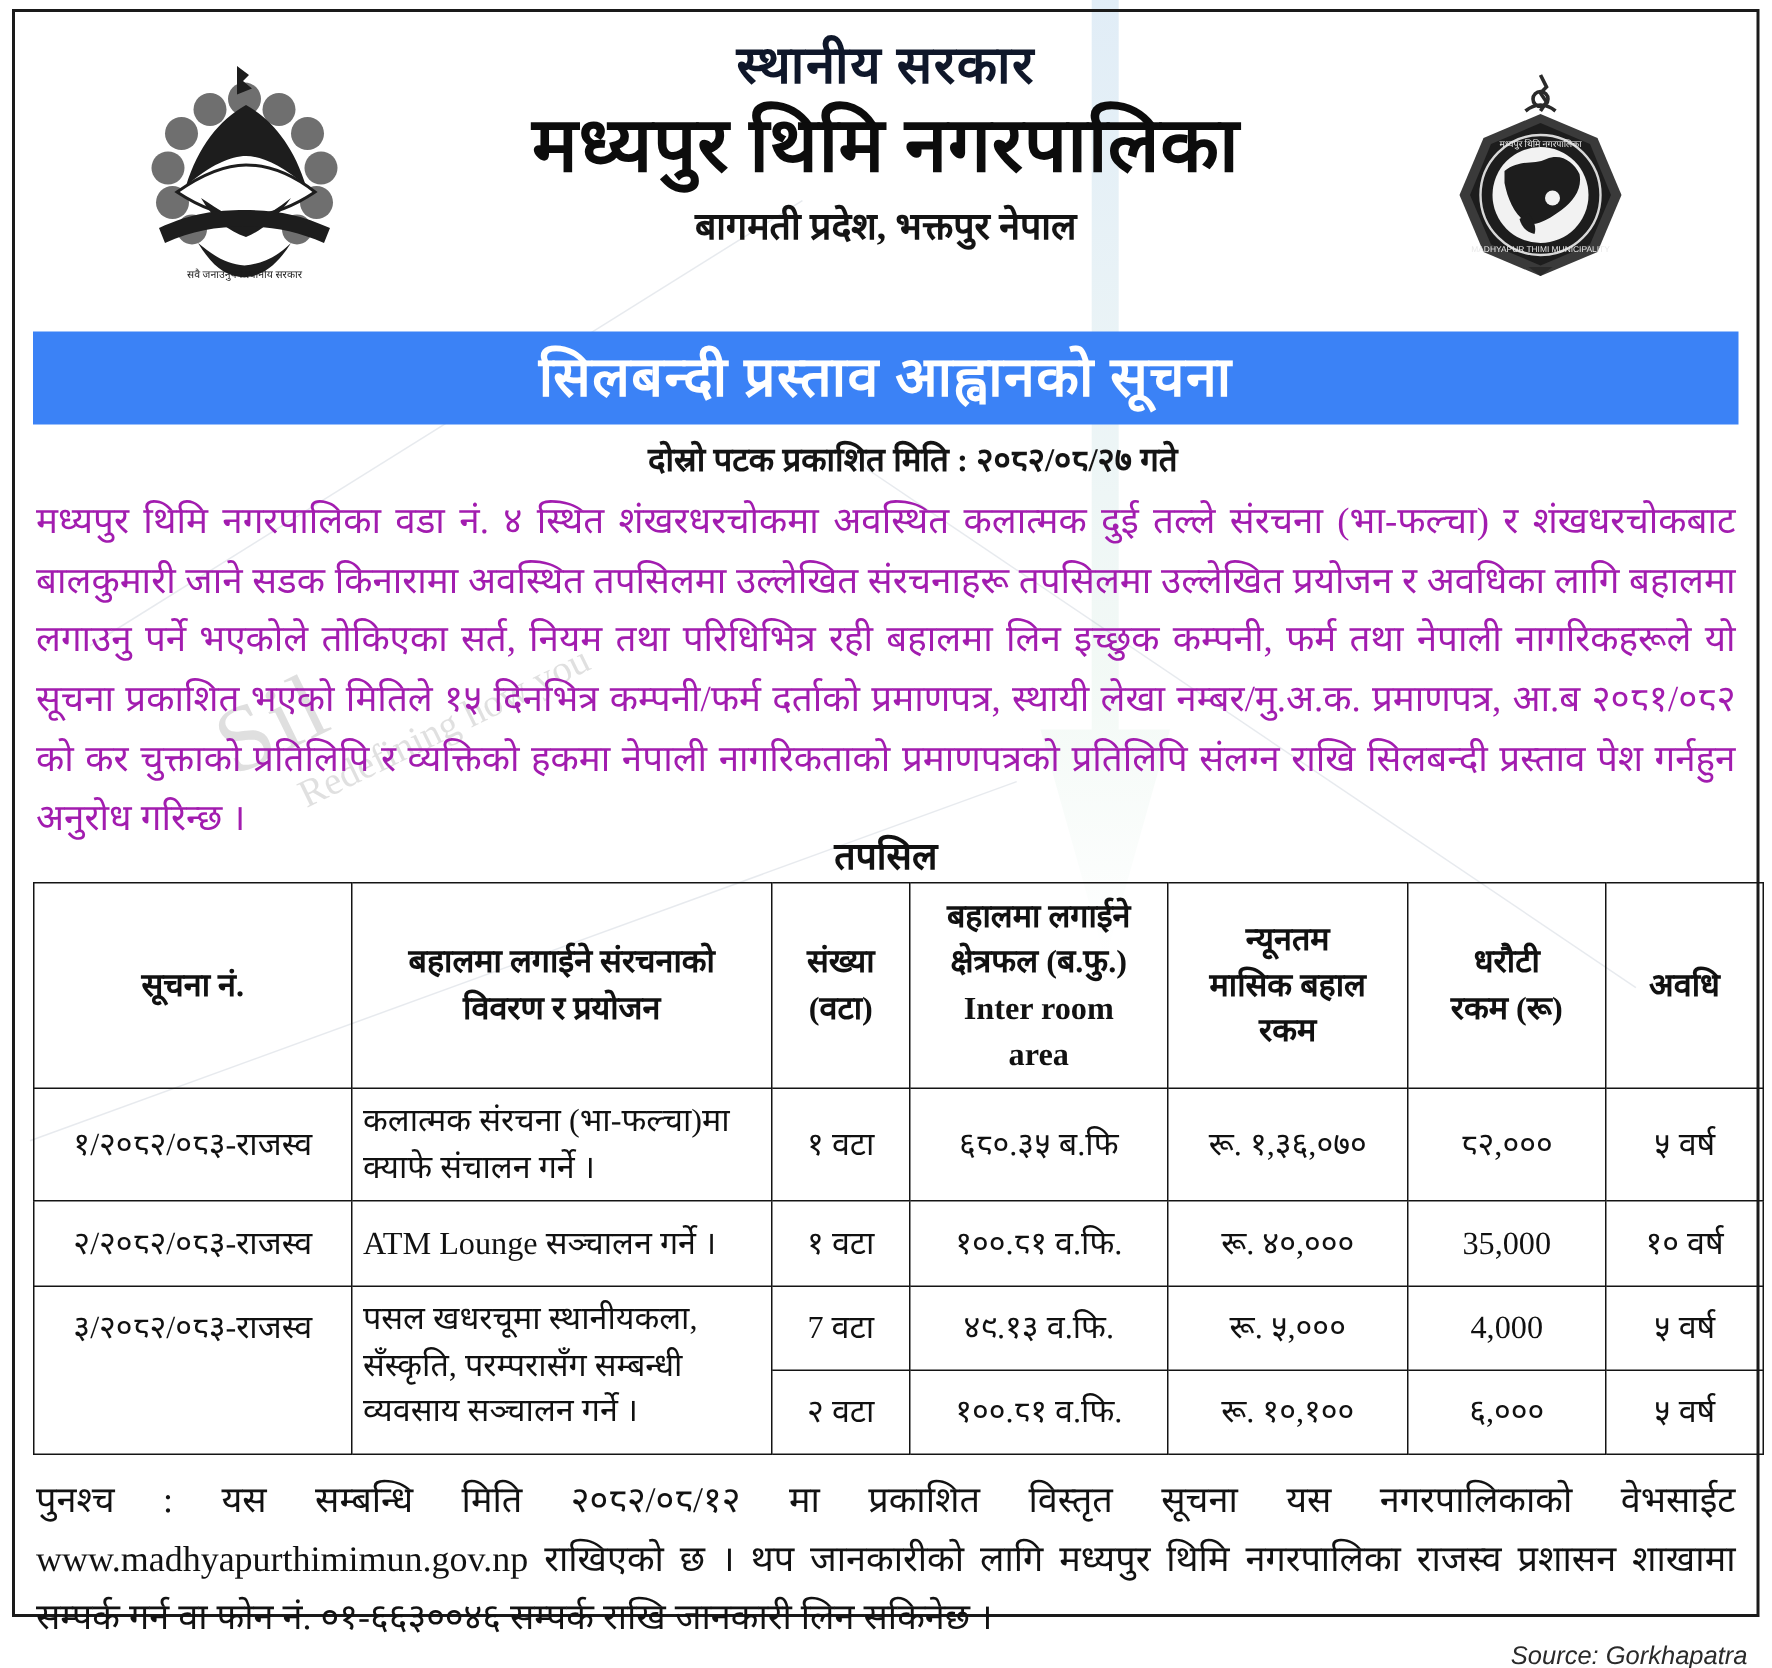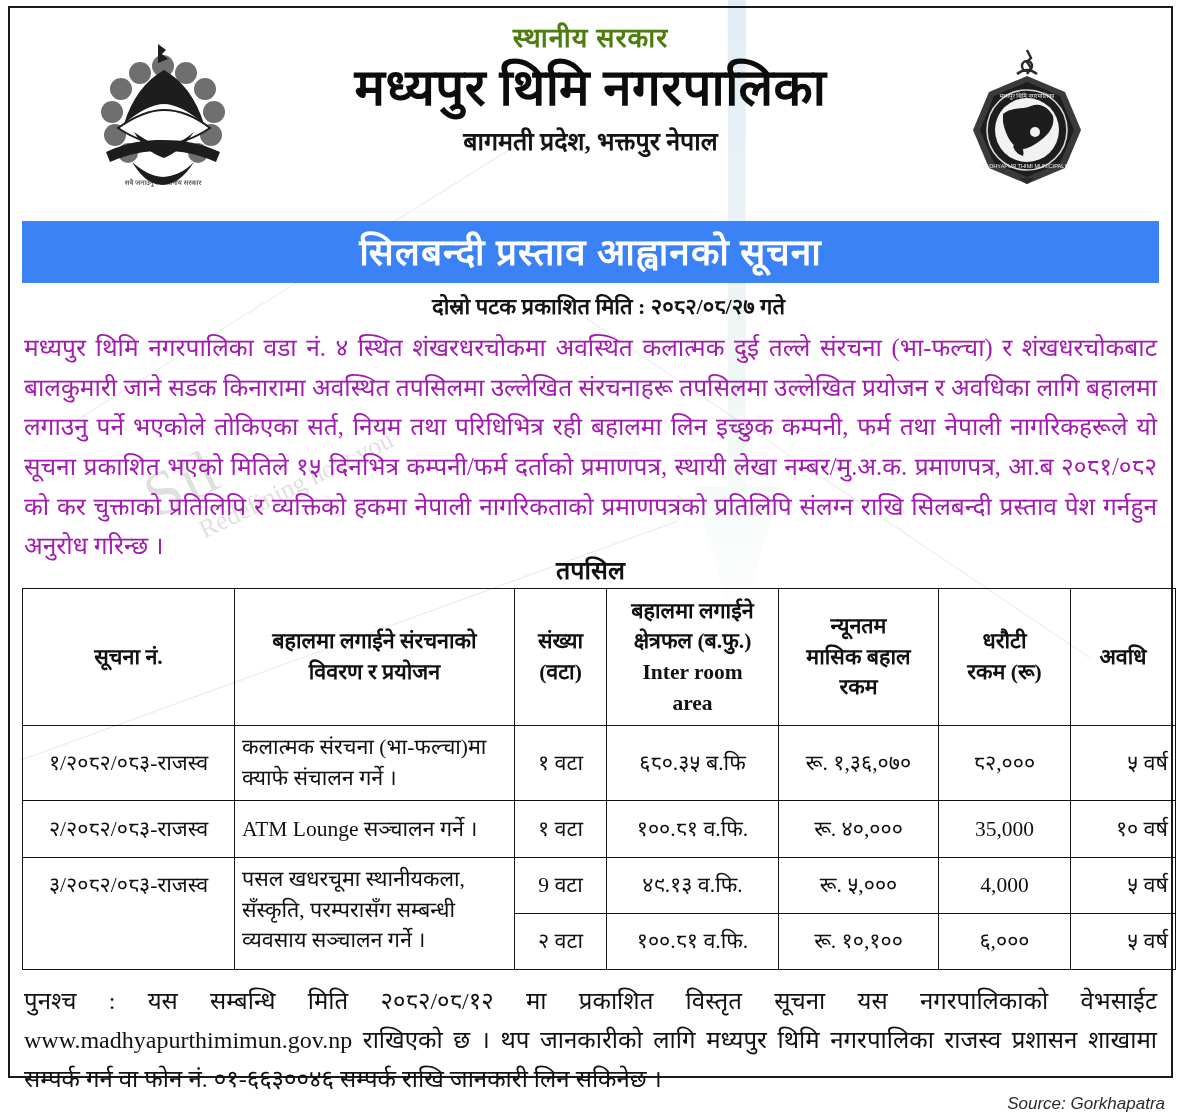--- a/index.html
+++ b/index.html
@@ -87,25 +87,25 @@
     right: 78px; top: 40px;
     width: 132px; height: 140px;
   }
   .header-text {
     position: absolute;
     left: 250px; right: 250px;
     top: 14px;
     text-align: center;
   }
   .h-line1 {
-    font-size: 27px;
+    font-size: 35px;
     font-weight: bold;
     letter-spacing: 1px;
     line-height: 1.25;
-    color: #4d7c0f;
+    color: #0f172a;
   }
   .h-line2 {
     font-size: 51px;
     font-weight: bold;
     line-height: 1.18;
     color: #0c0c0c;
     margin-top: 2px;
     letter-spacing: 0.5px;
   }
   .h-line3 {
@@ -207,21 +207,21 @@
     font-weight: bold;
     height: 124px;
     font-size: 21.5px;
   }
   .c1 { width: 212px; text-align: center; }
   .c2 { width: 280px; text-align: left; }
   .c3 { width: 92px;  text-align: center; }
   .c4 { width: 172px; text-align: center; }
   .c5 { width: 160px; text-align: center; }
   .c6 { width: 132px; text-align: center; }
-  .c7 { width: 105px; text-align: right; }
+  .c7 { width: 105px; text-align: center; }
   td.c2 { padding-left: 12px; padding-right: 10px; }
   .row-tall td { height: 62px; }
   .row-mid td { height: 44px; }
   .row-sm td { height: 43px; }
   .en { font-family: "Liberation Serif", serif; }
   .hdr-en { font-family: "Liberation Serif", serif; font-weight: bold; }
 
   
   .footnote {
     position: absolute;
@@ -402,21 +402,21 @@
           <td class="c7">१० वर्ष</td>
         </tr>
 
         <tr class="row-sm">
           <td class="c1" rowspan="2" style="vertical-align:top; padding-top:12px;">३/२०८२/०८३-राजस्व</td>
           <td class="c2" rowspan="2" style="vertical-align:top; padding-top:6px;">
             <div>पसल खधरचूमा स्थानीयकला,</div>
             <div>सँस्कृति, परम्परासँग सम्बन्धी</div>
             <div>व्यवसाय सञ्चालन गर्ने ।</div>
           </td>
-          <td class="c3">9 वटा</td>
+          <td class="c3">7 वटा</td>
           <td class="c4">४९.१३ व.फि.</td>
           <td class="c5">रू. ५,०००</td>
           <td class="c6">4,000</td>
           <td class="c7">५ वर्ष</td>
         </tr>
         <tr class="row-sm">
           <td class="c3">२ वटा</td>
           <td class="c4">१००.८१ व.फि.</td>
           <td class="c5">रू. १०,१००</td>
           <td class="c6">६,०००</td>

